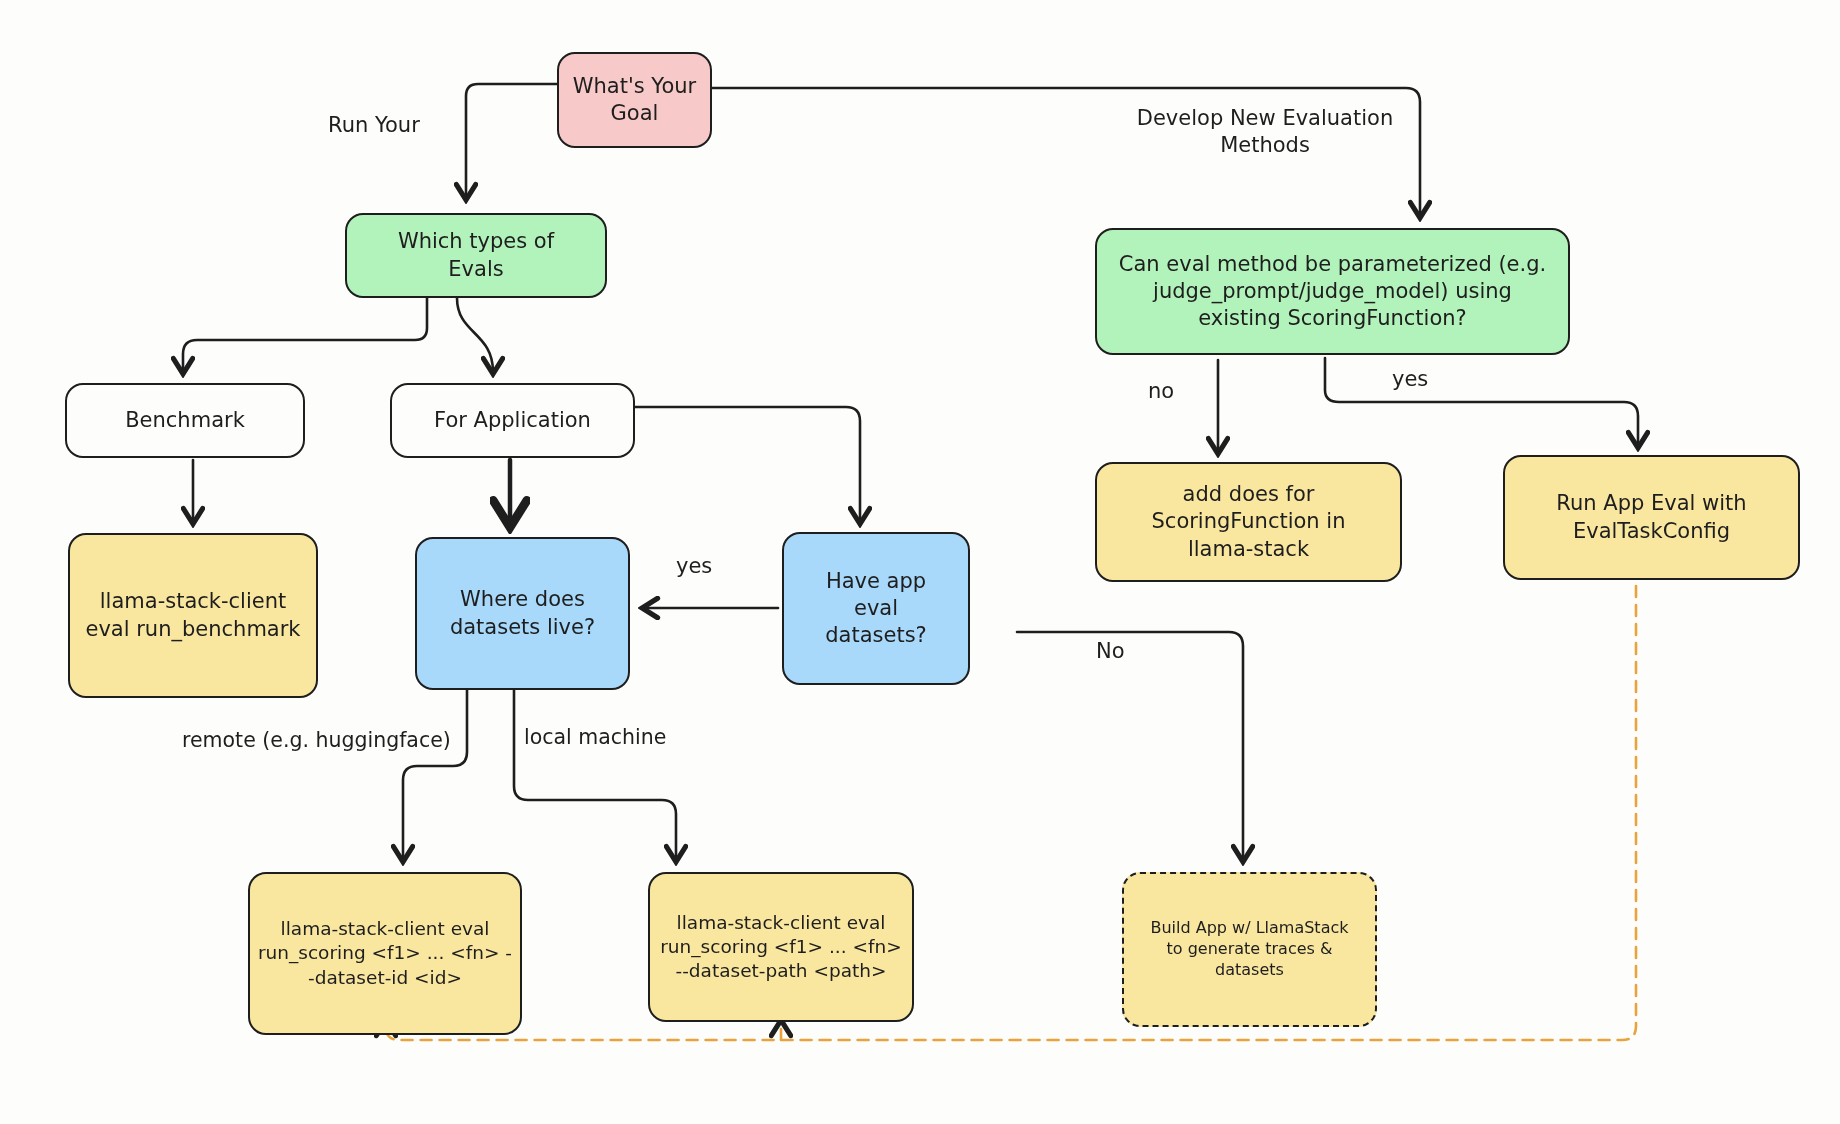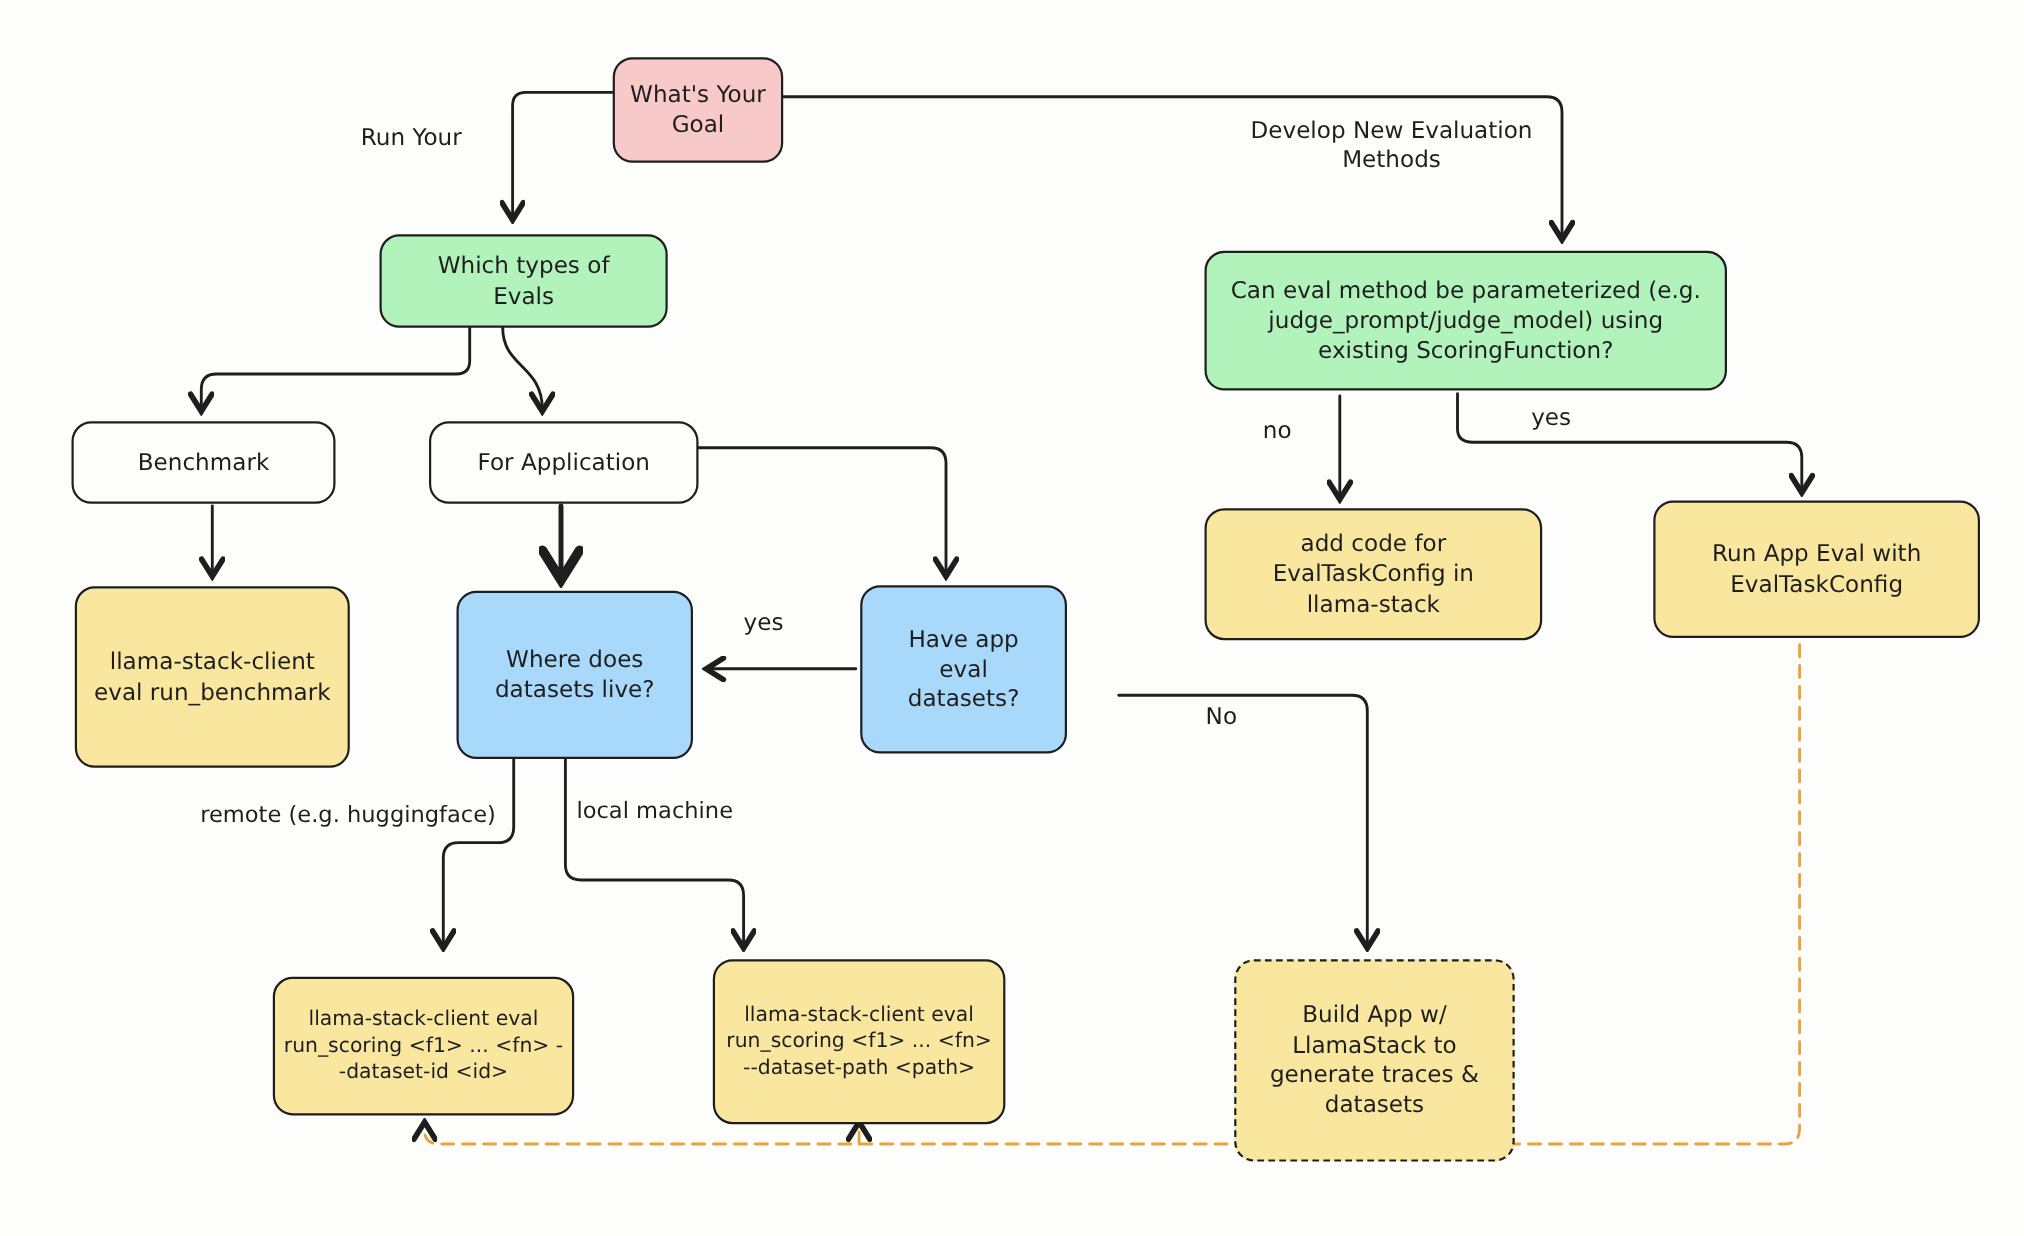--- a/index.html
+++ b/index.html
@@ -73,29 +73,29 @@
   <div class="node fill-white" style="left:65px;top:383px;width:240px;height:75px;">Benchmark</div>
 
   <div class="node fill-white" style="left:390px;top:383px;width:245px;height:75px;">For Application</div>
 
   <div class="node fill-yellow" style="left:68px;top:533px;width:250px;height:165px;padding:4px 12px;">llama-stack-client eval run_benchmark</div>
 
   <div class="node fill-blue" style="left:415px;top:537px;width:215px;height:153px;padding:4px 18px;">Where does datasets live?</div>
 
   <div class="node fill-blue" style="left:782px;top:532px;width:188px;height:153px;padding:16px 28px;">Have app eval datasets?</div>
 
-  <div class="node fill-yellow" style="left:1095px;top:462px;width:307px;height:120px;padding:4px 40px;">add code for EvalTaskConfig in llama-stack</div>
+  <div class="node fill-yellow" style="left:1095px;top:462px;width:307px;height:120px;padding:4px 40px;">add does for ScoringFunction in llama-stack</div>
 
   <div class="node fill-yellow" style="left:1488px;top:455px;width:297px;height:125px;padding:4px 30px;margin-left:15px;">Run App Eval with EvalTaskConfig</div>
 
-  <div class="node fill-yellow cmd" style="left:248px;top:872px;width:274px;height:126px;margin-top:16px;">llama-stack-client eval run_scoring &lt;f1&gt; ... &lt;fn&gt; --dataset-id &lt;id&gt;</div>
+  <div class="node fill-yellow cmd" style="left:248px;top:872px;width:274px;height:163px;">llama-stack-client eval run_scoring &lt;f1&gt; ... &lt;fn&gt; --dataset-id &lt;id&gt;</div>
 
   <div class="node fill-yellow cmd" style="left:648px;top:872px;width:266px;height:150px;">llama-stack-client eval run_scoring &lt;f1&gt; ... &lt;fn&gt; --dataset-path &lt;path&gt;</div>
 
-  <div class="node fill-yellow dashed" style="left:1122px;top:872px;width:255px;height:184px;padding:4px 22px;font-size:21px;">Build App w/ LlamaStack to generate traces &amp; datasets</div>
+  <div class="node fill-yellow dashed" style="left:1122px;top:872px;width:255px;height:155px;padding:4px 22px;font-size:16px;">Build App w/ LlamaStack to generate traces &amp; datasets</div>
 
   <div class="elabel" style="left:328px;top:112px;">Run Your</div>
 
   <div class="elabel wrap" style="left:1115px;top:105px;width:300px;">Develop New Evaluation Methods</div>
 
   <div class="elabel" style="left:676px;top:553px;">yes</div>
 
   <div class="elabel" style="left:1096px;top:638px;">No</div>
 
   <div class="elabel" style="left:1148px;top:378px;">no</div>

